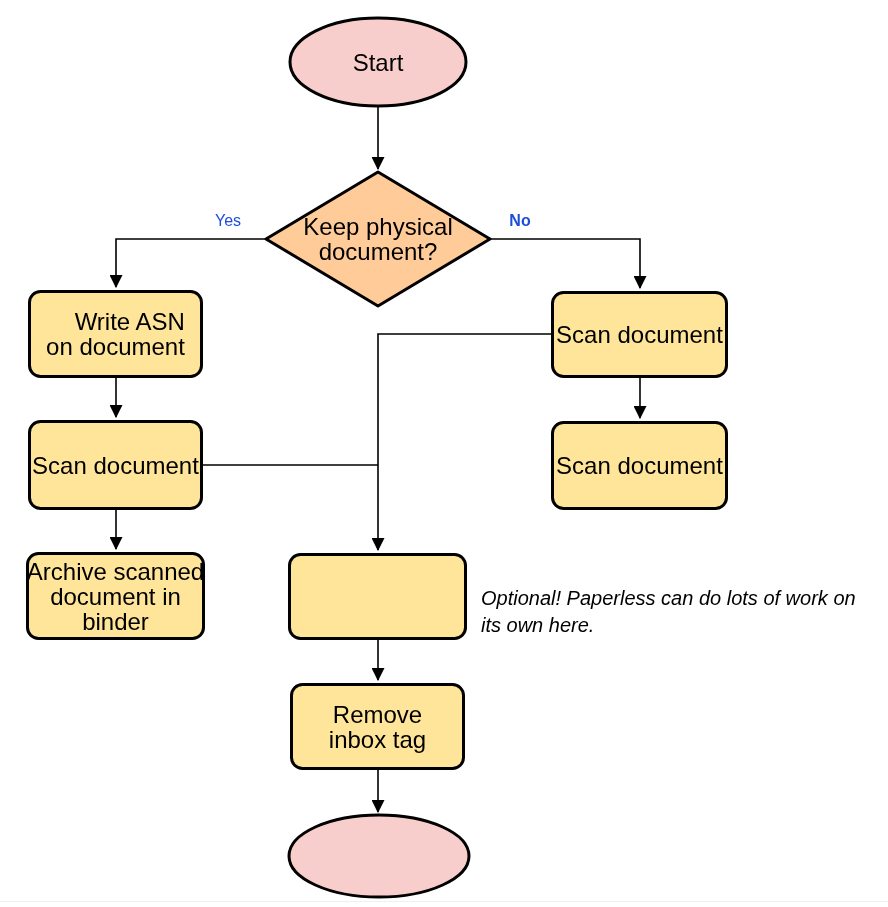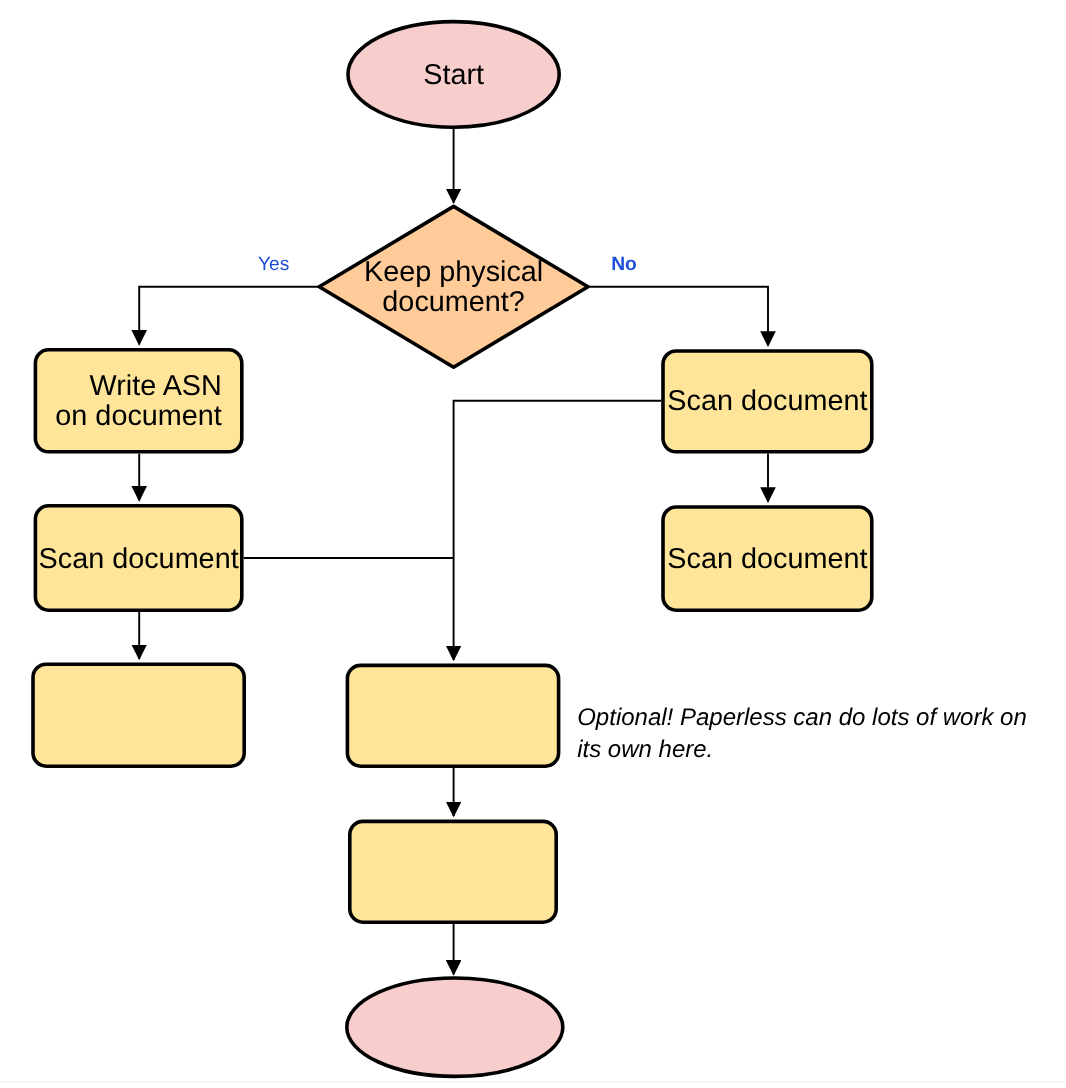--- a/index.html
+++ b/index.html
@@ -106,26 +106,31 @@
   <div class="label" style="left:289px; top:17px; width:178px; height:90px;">Start</div>
 
   <div class="label" style="left:288px; top:177px; width:180px; height:124px;">Keep physical
 document?</div>
 
   <div class="label" style="left:28px; top:290px; width:175px; height:88px;text-align:right;">Write ASN
 on document</div>
 
   <div class="label" style="left:28px; top:420px; width:175px; height:90px;">Scan document</div>
 
+  <div class="label" style="left:26px; top:552px; width:179px; height:88px;">Archive scanned
+document in
+binder</div>
 
   <div class="label" style="left:551px; top:291px; width:177px; height:87px;">Scan document</div>
 
   <div class="label" style="left:551px; top:421px; width:177px; height:89px;">Scan document</div>
 
 
+  <div class="label" style="left:290px; top:683px; width:175px; height:87px;">Remove
+inbox tag</div>
 
 
   <div class="edge-label" style="left:198px; top:208px; width:60px; height:26px;">Yes</div>
 
   <div class="edge-label" style="left:490px; top:208px; width:60px; height:26px;font-weight:bold;">No</div>
 
   <div class="note">Optional! Paperless can do lots of work on
 its own here.</div>
 
   <div class="bottom-rule"></div>

